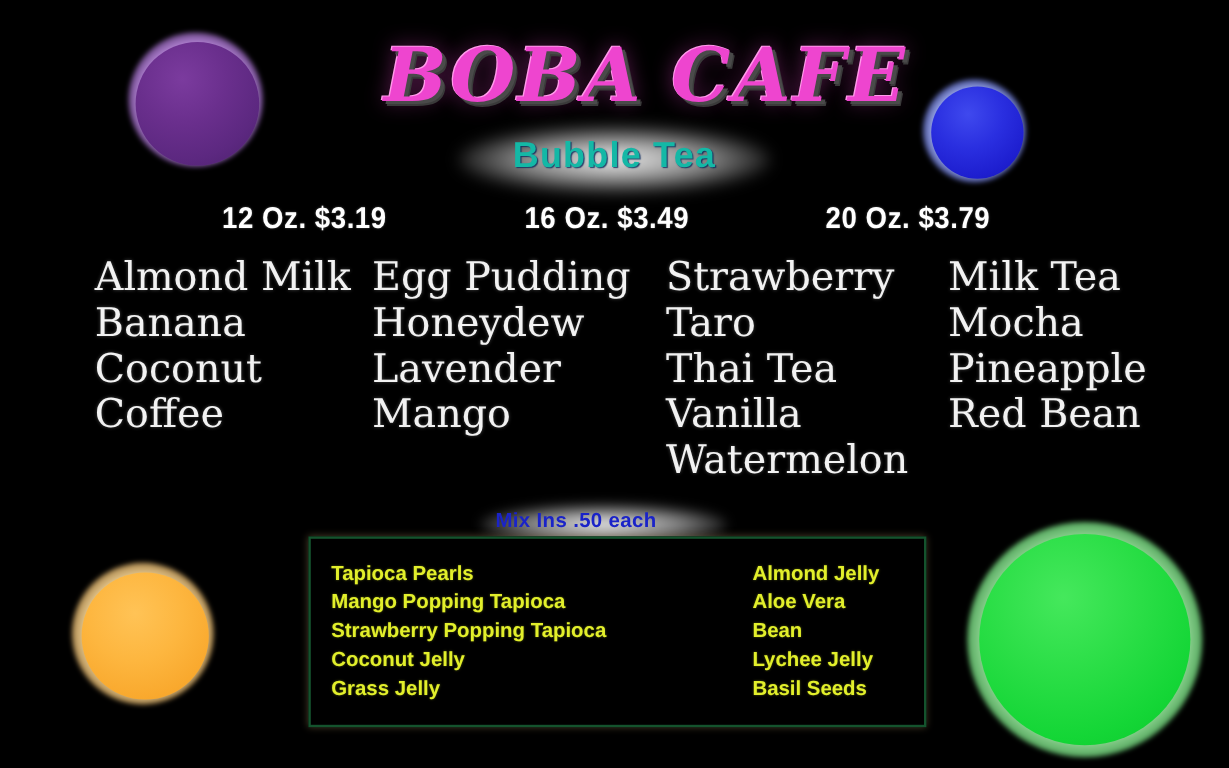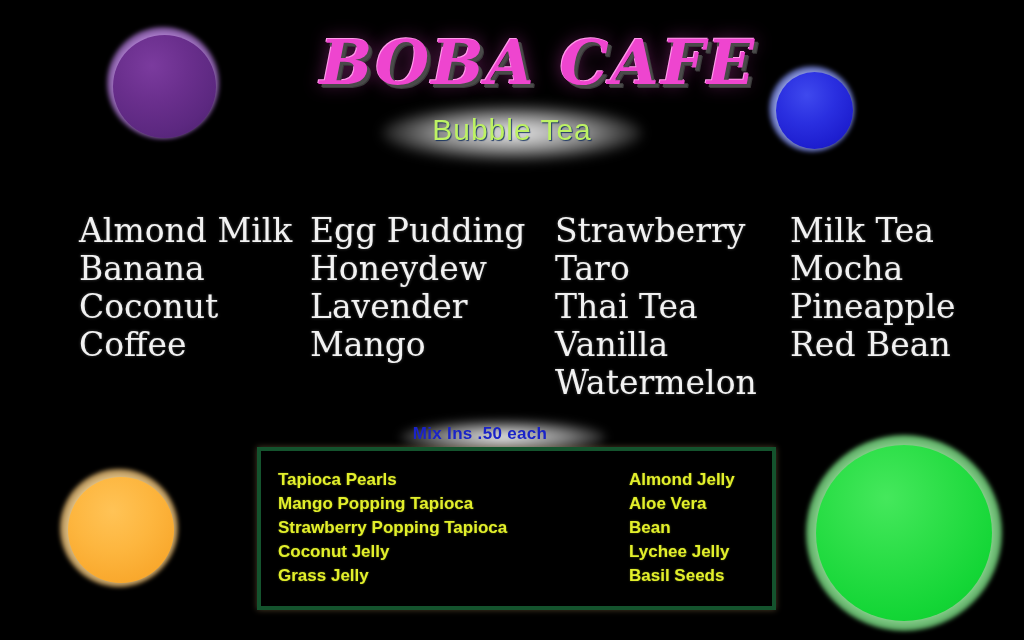--- a/index.html
+++ b/index.html
@@ -130,24 +130,24 @@
     background: radial-gradient(ellipse at 50% 50%,
         rgba(255,255,255,0.95) 0%,
         rgba(255,255,255,0.55) 42%,
         rgba(255,255,255,0.12) 70%,
         rgba(255,255,255,0) 100%);
     filter: blur(6px);
   }
   #shop-subtitle {
     position: relative;
     font-family: "Liberation Sans", sans-serif;
-    font-weight: normal;
+    font-weight: bold;
     font-size: 30px;
     letter-spacing: 1px;
-    color: #bef264;
+    color: #14b8a6;
     text-shadow: 1px 1px 1px rgba(10,40,90,0.85);
   }
 
   
   #price-row {
     position: absolute;
     left: 0; top: 168px;
     width: 1024px;
     height: 30px;
   }
@@ -217,21 +217,21 @@
     font-weight: bold;
     font-size: 17px;
     color: #1a23c8;
     letter-spacing: 0.3px;
   }
 
   #mixins-box {
     position: absolute;
     left: 257px; top: 447px;
     width: 511px; height: 155px;
-    border: 4px solid #14532d;
+    border: 2px solid #14532d;
     background: #000000;
     box-shadow: 0 0 6px rgba(216,178,115,0.35);
   }
   .mixin-col {
     position: absolute;
     top: 17px;
   }
   #mixin-col-0 { left: 17px; }
   #mixin-col-1 { left: 368px; }
   .mixin-item {
@@ -266,20 +266,25 @@
     <div class="ball"></div>
   </div>
 
   <div id="shop-title">BOBA CAFE</div>
 
   <div id="subtitle-wrap">
     <div id="subtitle-glow"></div>
     <span id="shop-subtitle">Bubble Tea</span>
   </div>
 
+  <div id="price-row">
+    <div class="price-item" id="price-item-0">12 Oz. $3.19</div>
+    <div class="price-item" id="price-item-1">16 Oz. $3.49</div>
+    <div class="price-item" id="price-item-2">20 Oz. $3.79</div>
+  </div>
 
   <div id="flavor-columns">
 
     <div class="flavor-col" id="flavor-col-0">
       <div class="flavor-item">Almond Milk</div>
       <div class="flavor-item">Banana</div>
       <div class="flavor-item">Coconut</div>
       <div class="flavor-item">Coffee</div>
     </div>
 

